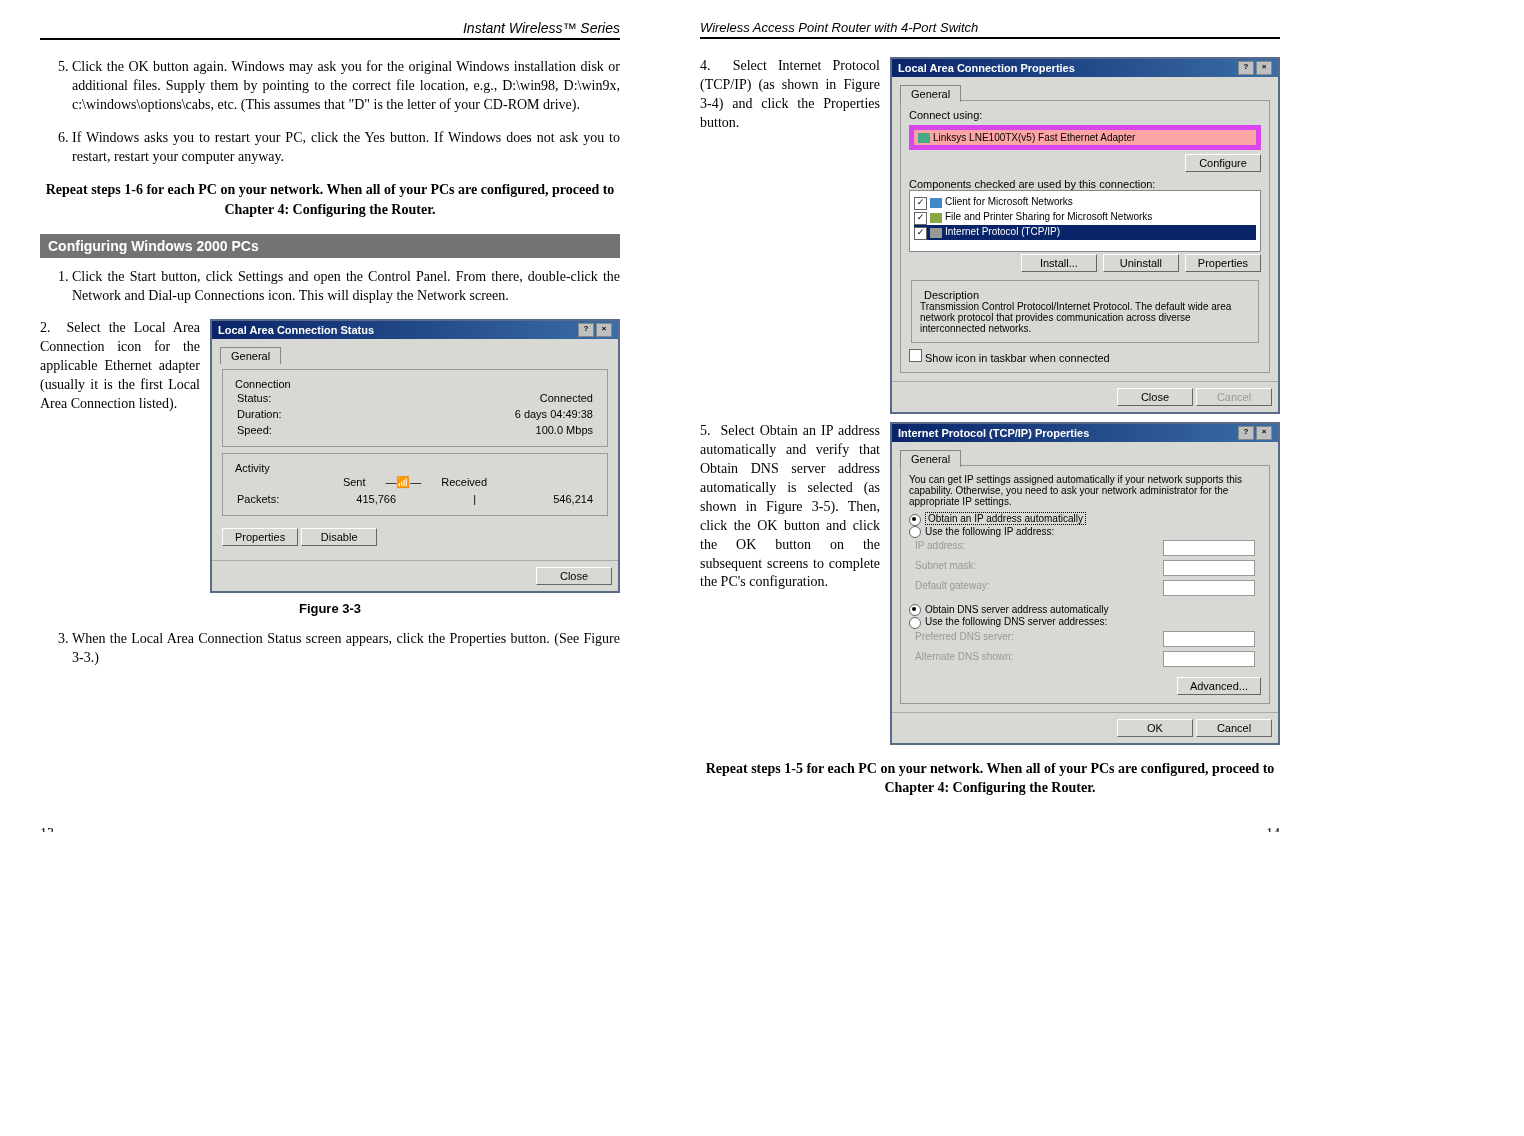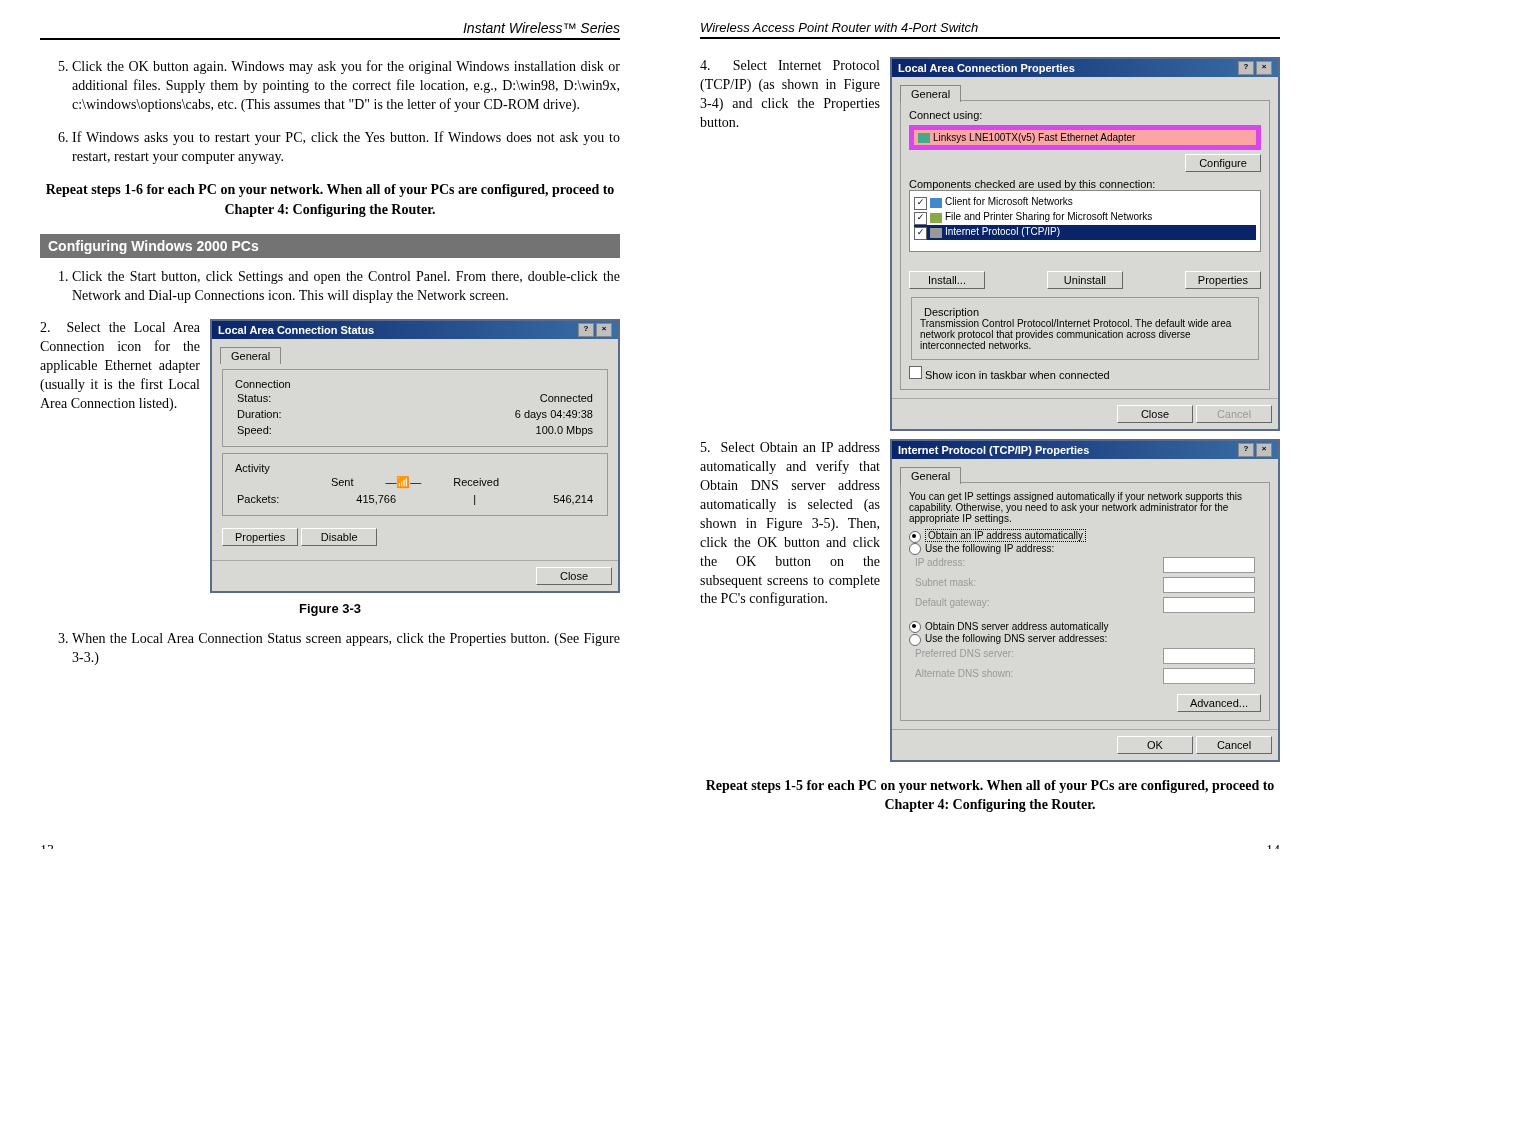--- a/index.html
+++ b/index.html
@@ -71,21 +71,21 @@
      <div class="row">
               <span>Duration:</span>
               <span>6 days 04:49:38</span>
             </div>
      <div class="row">
               <span>Speed:</span>
               <span>100.0 Mbps</span>
             </div>
     </div>
     <div class="grp"><div class="grp-title">Activity</div>
-     <div class="row" style="justify-content:center;gap:32px">
+     <div class="row" style="justify-content:center;gap:20px">
               <span>Sent</span>
               <span>—📶—</span>
               <span>Received</span>
             </div>
      <div class="row">
               <span>Packets:</span>
               <span>415,766</span>
               <span>|</span>
               <span>546,214</span>
             </div>
@@ -124,21 +124,21 @@
      <div>Connect using:</div>
      <div class="field" style="margin:4px 0"><span class="tinyicon"></span><span>Linksys LNE100TX(v5) Fast Ethernet Adapter</span></div>
      <div style="text-align:right"><span class="winbtn">Configure</span></div>
      <div class="sep"></div>
      <div>Components checked are used by this connection:</div>
      <div class="listbox">
       <div><span class="chk">✓</span><span class="tinyicon" style="background:#48c"></span><span>Client for Microsoft Networks</span></div>
       <div><span class="chk">✓</span><span class="tinyicon" style="background:#8a4"></span><span>File and Printer Sharing for Microsoft Networks</span></div>
       <div style="background:#0a246a;color:#fff"><span class="chk" style="color:#000">✓</span><span class="tinyicon" style="background:#999"></span><span>Internet Protocol (TCP/IP)</span></div>
      </div>
-     <div style="display:flex;gap:18px;margin-top:19px;justify-content:space-between">
+     <div style="display:flex;gap:6px;margin-top:2px;justify-content:flex-end">
       <span class="winbtn">Install...</span>
       <span class="winbtn">Uninstall</span>
       <span class="winbtn">Properties</span>
      </div>
      <div class="grp" style="margin-top:8px"><div class="grp-title">Description</div>
       <div style="font-size:10px">Transmission Control Protocol/Internet Protocol. The default wide area network protocol that provides communication across diverse interconnected networks.</div>
      </div>
      <div style="margin-top:6px"><span class="chk"></span><span>Show icon in taskbar when connected</span></div>
     </div>
    </div>

